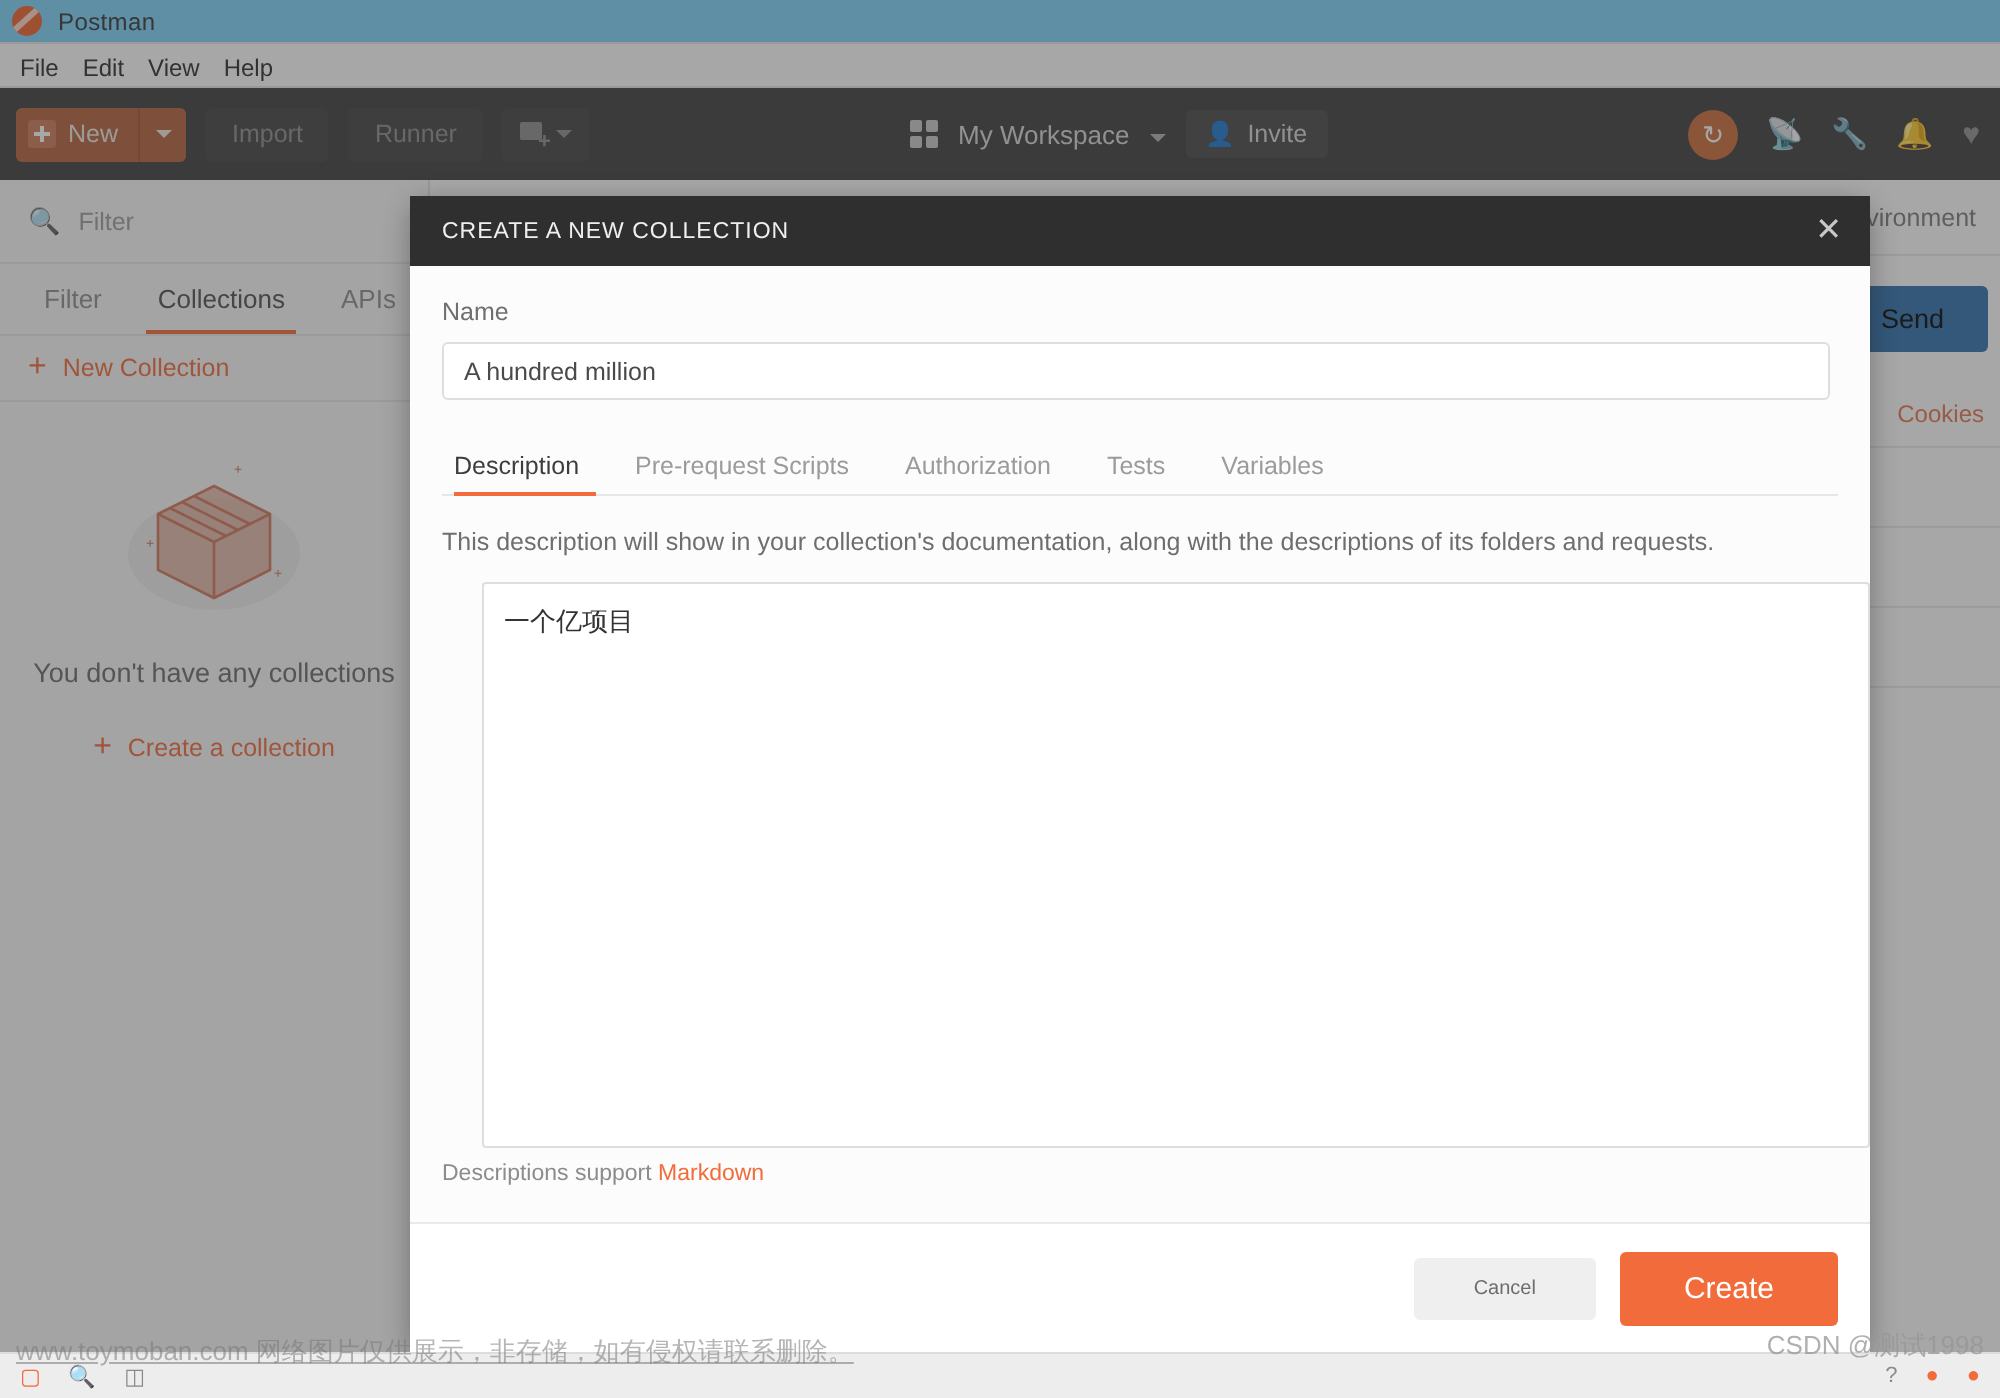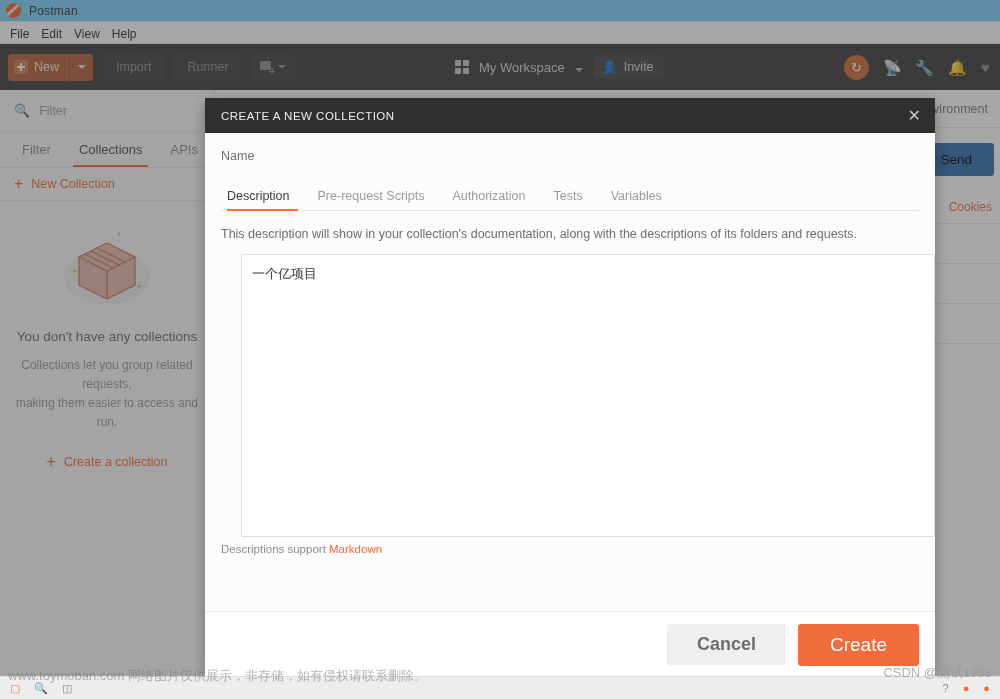--- a/index.html
+++ b/index.html
@@ -235,45 +235,44 @@
     font-family: "Liberation Sans", sans-serif; line-height: 20px; margin-left: 20px;
   }
   .md-row { margin-top: 2px; font-size: 11.5px; color: #8c8c8c; }
   .md-link { color: #f26b3a; cursor: pointer; }
   .modal-foot {
     height: 66px; border-top: 1px solid #eaeaea; background: #fff;
     display: flex; align-items: center; justify-content: flex-end; gap: 12px;
     padding-right: 16px; flex: 0 0 auto;
   }
   .btn-cancel {
-    background: #efefef; color: #6d6d6d; font-size: 18px; border-radius: 3px;
+    background: #efefef; color: #6d6d6d; font-size: 10px; border-radius: 3px;
     padding: 10px 30px; cursor: pointer; border: none;
     font-family: "Liberation Sans", sans-serif;
-    font-weight: bold;
   }
   .btn-create {
-    background: #f26b3a; color: #fff; font-size: 19px; border-radius: 3px;
+    background: #f26b3a; color: #fff; font-size: 15px; border-radius: 3px;
     padding: 10px 32px; cursor: pointer; border: none;
     font-family: "Liberation Sans", sans-serif;
   }
 
   
   .bottombar {
     position: absolute; left: 0; bottom: 0; width: 1000px; height: 23px;
     background: #ededed; border-top: 1px solid #dcdcdc; display: flex;
     align-items: center; justify-content: space-between; padding: 0 10px;
   }
   .bb-left, .bb-right { display: flex; align-items: center; gap: 14px; }
   .bb-ic { font-size: 11px; color: #8a8a8a; }
   .bb-ic.accent { color: #f26b3a; }
 
   
   .wm-toymoban {
     position: absolute; left: 8px; bottom: 14px; font-size: 13px;
-    color: rgba(120,120,120,0.55); white-space: nowrap; pointer-events: none;
+    color: rgba(120,120,120,0.55); white-space: nowrap; pointer-events: none; text-decoration: underline;
   }
   .wm-csdn {
     position: absolute; right: 8px; bottom: 17px; font-size: 13px;
     color: rgba(150,150,150,0.75); white-space: nowrap; pointer-events: none;
   }
 </style>
 </head>
 <body>
 
 <div id="app">
@@ -360,24 +359,20 @@
             <line x1="36" y1="21" x2="64" y2="35"></line>
           </g>
           <g fill="#d2755a" font-size="7" font-family="Liberation Sans, sans-serif">
             <text x="12" y="47">+</text>
               <text x="76" y="62">+</text>
               <text x="56" y="10">+</text>
           </g>
         </svg>
       </div>
       <div class="empty-title">You don't have any collections</div>
-      <div class="empty-desc">
-        <span>Collections let you group related requests,</span><br>
-        <span>making them easier to access and run.</span>
-      </div>
       <div class="create-coll">
         <span class="plus-sign">+</span>
         <span>Create a collection</span>
       </div>
     </div>
   </div>
 
   <div class="main">
     <div class="env-row">
       <span class="env-name">No Environment</span>
@@ -396,20 +391,21 @@
 
   <div class="overlay"></div>
 
   <div class="modal">
     <div class="modal-head">
       <span class="modal-title">CREATE A NEW COLLECTION</span>
       <span class="modal-x">✕</span>
     </div>
     <div class="modal-body">
       <div class="field-label">Name</div>
+      <input class="name-input" value="A hundred million" style="">
       <div class="modal-tabs">
         <div class="mtab active">Description</div>
         <div class="mtab">Pre-request Scripts</div>
         <div class="mtab">Authorization</div>
         <div class="mtab">Tests</div>
         <div class="mtab">Variables</div>
       </div>
       <div class="desc-hint">This description will show in your collection's documentation, along with the descriptions of its folders and requests.</div>
       <textarea class="desc-area" placeholder="Description" style="">一个亿项目</textarea>
       <div class="md-row">

